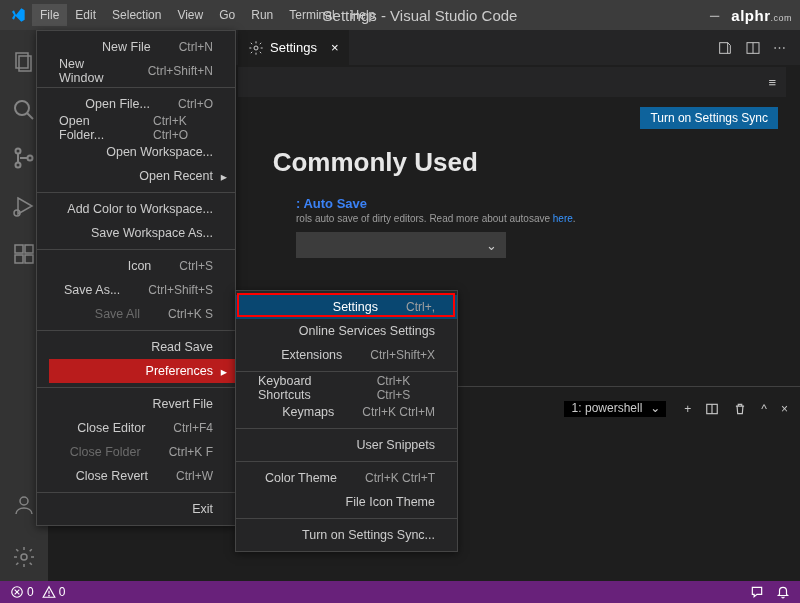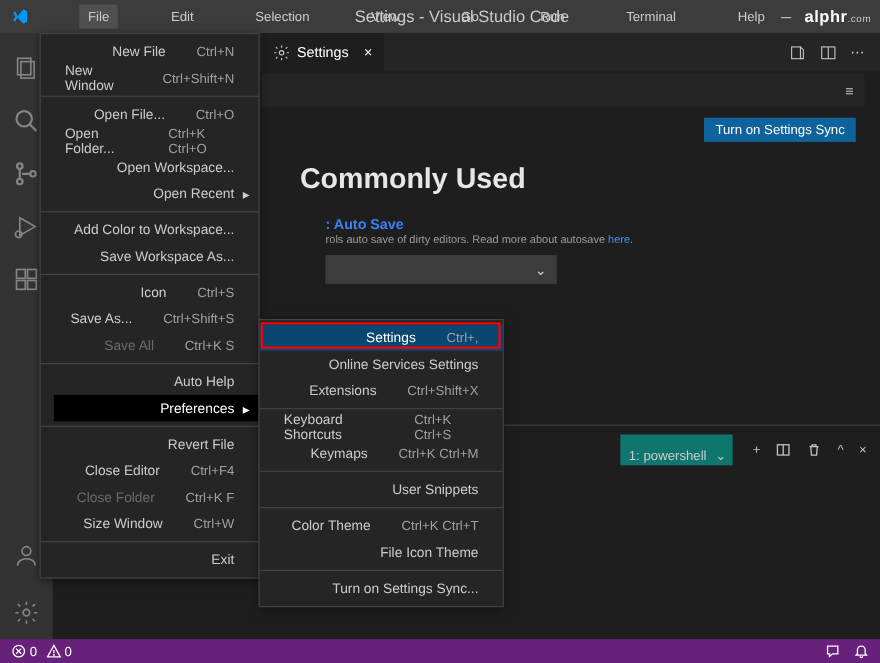--- a/index.html
+++ b/index.html
@@ -1,20 +1,20 @@
 <!DOCTYPE html>
 <html><head>
 <meta charset="utf-8">
 <style>
 * { margin: 0; padding: 0; box-sizing: border-box; font-family: "Segoe UI", sans-serif; }
 body { width: 800px; height: 603px; background: #1e1e1e; color: #cccccc; font-size: 13px; overflow: hidden; position: relative; }
 .titlebar { height: 30px; background: #3c3c3c; display: flex; align-items: center; padding: 0 8px; position: relative; }
 .vscode-logo { width: 16px; height: 16px; margin: 0 6px 0 2px; }
 .menubar { display: flex; gap: 0; }
-.menubar .menu-item { padding: 4px 8px; font-size: 12px; color: #cccccc; cursor: pointer; margin-left: 40px; }
+.menubar .menu-item { padding: 4px 8px; font-size: 12px; color: #cccccc; cursor: pointer; }
 .menubar .menu-item.active { background: #505050; }
 .title-text { position: absolute; left: 50%; transform: translateX(-50%); font-size: 15px; color: #cccccc; padding-left: 40px; }
 .window-controls { position: absolute; right: 8px; display: flex; align-items: center; gap: 12px; }
 .brand { font-size: 15px; font-weight:bold; letter-spacing: 0.5px; color:#fff; }
 .brand .com { font-size:9px; font-weight:normal; color:#ccc; }
 .container { display: flex; height: calc(100% - 30px - 22px); }
 .activitybar { width: 48px; background: #333333; display: flex; flex-direction: column; align-items: center; padding-top: 8px; }
 .activitybar .ab-icon { width: 48px; height: 48px; display: flex; align-items: center; justify-content: center; color: #858585; cursor: pointer; }
 .activitybar .ab-bottom { margin-top: auto; margin-bottom: 4px; }
 .main { flex: 1; display: flex; flex-direction: column; background: #1e1e1e; position: relative; }
@@ -28,29 +28,29 @@
 .content { padding-left: 248px; padding-top: 18px; }
 .heading { font-size: 26px; font-weight: 600; color: #e7e7e7; margin-bottom: 18px; }
 .setting-label { font-size: 13px; color:#3b82f6; font-weight:600; }
 .setting-desc { font-size: 10px; color:#9d9d9d; margin-top:2px; }
 .setting-desc a { color:#3794ff; text-decoration:none; }
 .dropdown-box { margin-top:8px; height:26px; background:#3c3c3c; border:1px solid #3c3c3c; width:210px; display:flex; align-items:center; justify-content:flex-end; padding:0 8px; color:#ccc; }
 .setting2 { margin-top:30px; }
 .terminal { position:absolute; left:48px; right:0; bottom:0; height:195px; background:#1e1e1e; border-top:1px solid #414141; padding: 8px 12px 0 12px; font-family: Consolas, monospace; font-size:12px; color:#cccccc; }
 .term-head { display:flex; align-items:center; height:28px; }
 .term-select { margin-left:auto; display:flex; align-items:center; gap:8px; }
-.term-drop { background:#0f766e; color:#ccc; padding:12px 24px 2px 8px; font-size:12px; border:none; position:relative; }
+.term-drop { background:#000000; color:#ccc; padding:0 24px 2px 8px; font-size:12px; border:none; position:relative; }
 .term-icons { display:flex; gap:14px; color:#c5c5c5; margin-left:10px; }
 .statusbar { position:absolute; bottom:0; left:0; right:0; height:22px; background:#68217a; display:flex; align-items:center; padding:0 10px; color:#fff; font-size:12px; }
 .statusbar .right { margin-left:auto; display:flex; gap:12px; }
 
 .file-menu { position:absolute; top:30px; left:36px; width:200px; background:#252526; border:1px solid #454545; box-shadow:0 2px 8px rgba(0,0,0,0.5); z-index:10; padding:4px 0; }
 .menu-row { display:flex; justify-content:flex-end; align-items:center; height:24px; padding:0 22px 0 22px; font-size:12.5px; color:#cccccc; cursor:pointer; position:relative;gap:28px; }
 .menu-row.disabled { color:#6b6b6b; }
-.menu-row.highlighted { background:#000000; color:#fff;margin-left:12px; }
+.menu-row.highlighted { background:#b91c1c; color:#fff;margin-left:12px; }
 .menu-sep { height:1px; background:#454545; margin:4px 0; }
 .menu-row .shortcut { color:#a0a0a0; font-size:12px; }
 .menu-row .chev { position:absolute; right:8px; }
 .sub-menu { position:absolute; top:290px; left:235px; width:223px; background:#252526; border:1px solid #454545; box-shadow:0 2px 8px rgba(0,0,0,0.5); z-index:11; padding:4px 0; }
 .sub-menu .menu-row.sel { background:#094771; color:#fff; }
 .red-box { position:absolute; border:2px solid #ff0000; pointer-events:none; z-index:12; }
 svg { display:block; }
 </style>
 </head>
 <body>
@@ -274,40 +274,40 @@
     <div class="menu-row">
       <span>Save As...</span>
       <span class="shortcut">Ctrl+Shift+S</span>
     </div>
     <div class="menu-row disabled">
       <span>Save All</span>
       <span class="shortcut">Ctrl+K S</span>
     </div>
     <div class="menu-sep"></div>
     <div class="menu-row">
-      <span>Auto Help</span>
+      <span>Read Save</span>
     </div>
     <div class="menu-row highlighted">
       <span>Preferences</span>
       <span class="chev">▸</span>
     </div>
     <div class="menu-sep"></div>
     <div class="menu-row">
       <span>Revert File</span>
     </div>
     <div class="menu-row">
       <span>Close Editor</span>
       <span class="shortcut">Ctrl+F4</span>
     </div>
     <div class="menu-row disabled">
       <span>Close Folder</span>
       <span class="shortcut">Ctrl+K F</span>
     </div>
     <div class="menu-row">
-      <span>Size Window</span>
+      <span>Close Revert</span>
       <span class="shortcut">Ctrl+W</span>
     </div>
     <div class="menu-sep"></div>
     <div class="menu-row">
       <span>Exit</span>
     </div>
   </div>
 
 <div class="sub-menu" id="sub-menu">
     <div class="menu-row sel">

